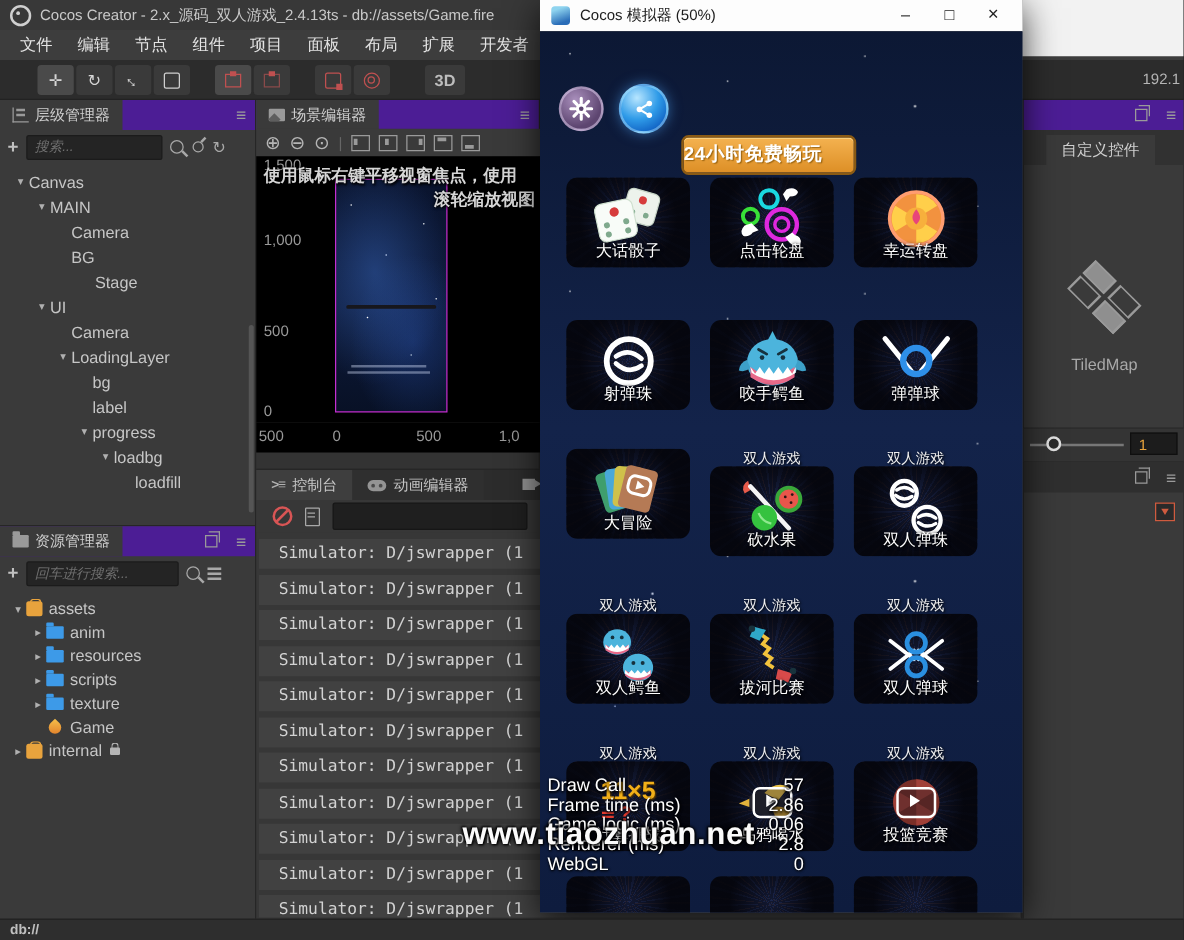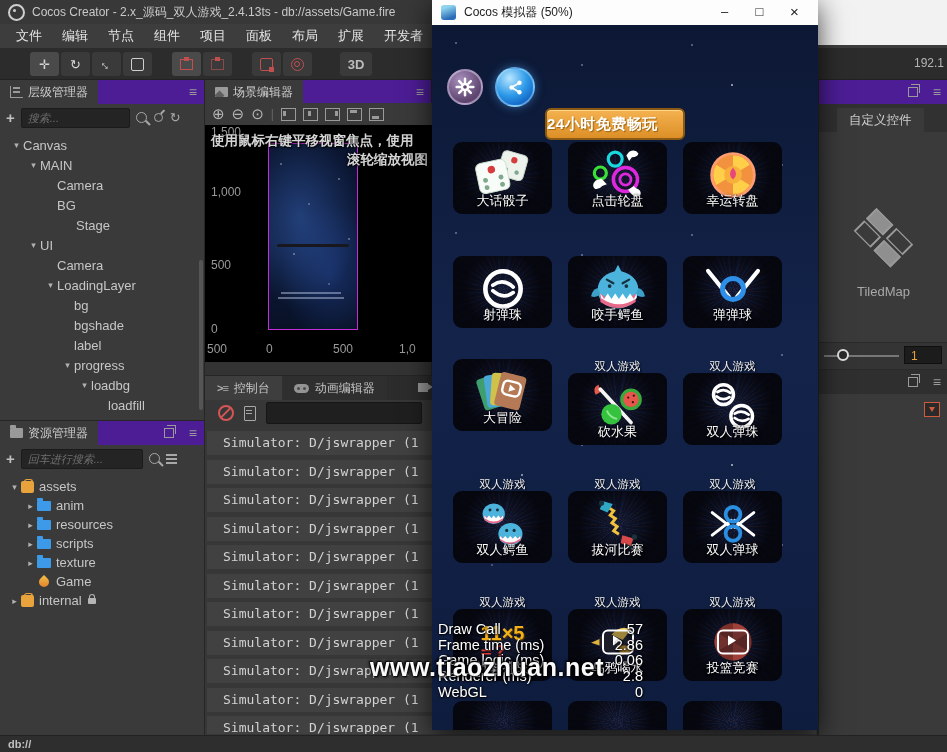--- a/index.html
+++ b/index.html
@@ -297,24 +297,20 @@
         <div class="trow" style="padding-left: 44px;">
           <span class="arr">▾</span>
           <span>LoadingLayer</span>
         </div>
         <div class="trow" style="padding-left: 61px;">
           <span class="arr"></span>
           <span>bg</span>
         </div>
         <div class="trow" style="padding-left: 61px;">
           <span class="arr"></span>
-          <span>bgshade</span>
-        </div>
-        <div class="trow" style="padding-left: 61px;">
-          <span class="arr"></span>
           <span>label</span>
         </div>
         <div class="trow" style="padding-left: 61px;">
           <span class="arr">▾</span>
           <span>progress</span>
         </div>
         <div class="trow" style="padding-left: 78px;">
           <span class="arr">▾</span>
           <span>loadbg</span>
         </div>

